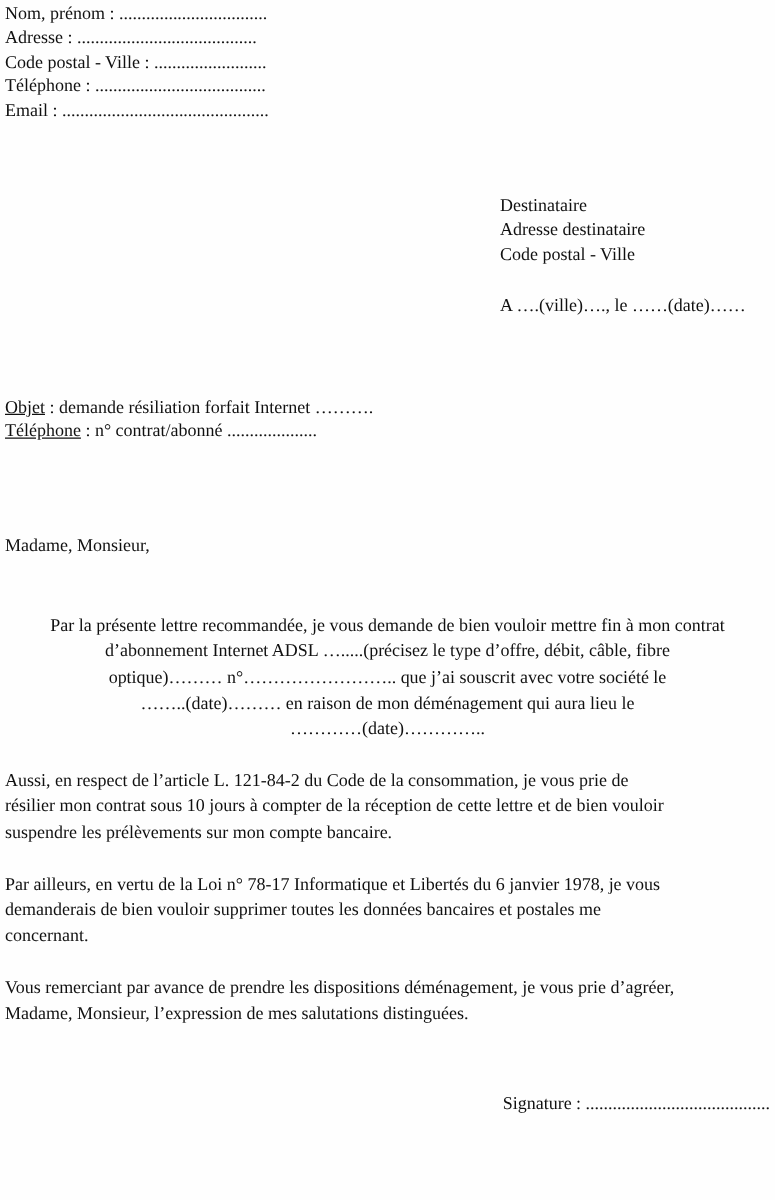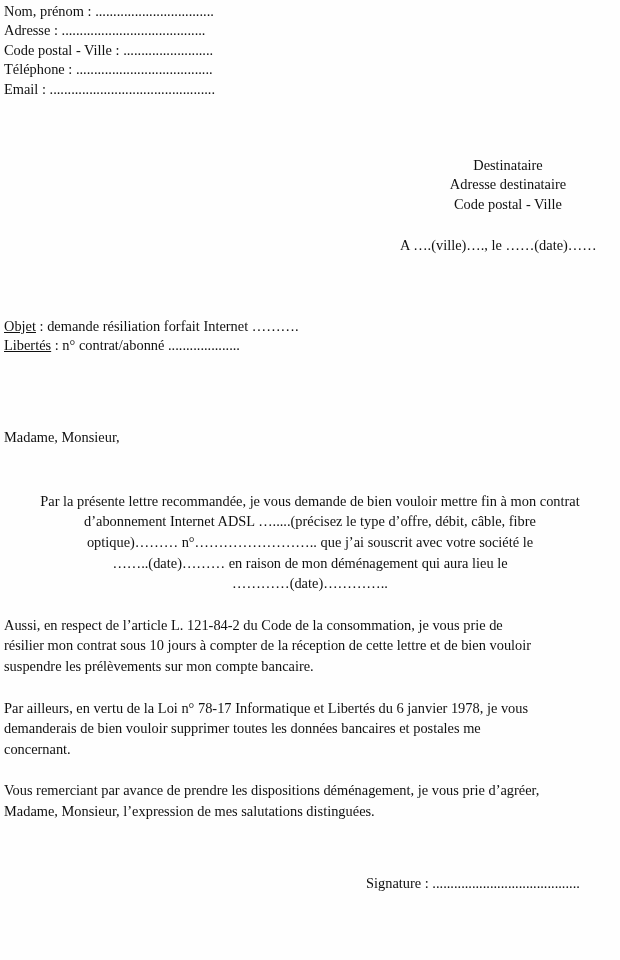--- a/index.html
+++ b/index.html
@@ -30,21 +30,20 @@
     white-space: pre-wrap;
   }
 
   
   .sender { margin-bottom: 0; }
 
   
   .recipient {
     margin-left: 396px;
     margin-top: 57px;
-    text-align: center;
   }
   .datecity {
     margin-left: 396px;
     margin-top: 22px;
   }
 
   
   .subject {
     margin-top: 61px;
   }
@@ -57,20 +56,21 @@
     font-size: 14.4px;
     line-height: 20.6px;
     white-space: pre-wrap;
     max-width: 616px;
   }
   .para.first { margin-top: 43px; text-align: center; }
 
   .signature {
     margin-top: 52px;
     margin-left: 362px;
+    text-align: right;
   }
 </style>
 </head>
 <body>
 
 <div class="page">
   <div class="doc">
 
     <div class="sender">
       <div class="line">Nom, prénom : .................................</div>
@@ -83,21 +83,21 @@
     <div class="recipient">
       <div class="line">Destinataire</div>
       <div class="line">Adresse destinataire</div>
       <div class="line">Code postal - Ville</div>
     </div>
 
     <div class="datecity line">A ….(ville)…., le ……(date)……</div>
 
     <div class="subject">
       <div class="line"><span class="u">Objet</span><span> : demande résiliation forfait Internet ……….</span></div>
-      <div class="line"><span class="u">Libertés</span><span> : n° contrat/abonné ....................</span></div>
+      <div class="line"><span class="u">Téléphone</span><span> : n° contrat/abonné ....................</span></div>
     </div>
 
     <div class="salutation line">Madame, Monsieur,</div>
 
     <div class="para first">Par la présente lettre recommandée, je vous demande de bien vouloir mettre fin à mon contrat
 d’abonnement Internet ADSL ….....(précisez le type d’offre, débit, câble, fibre
 optique)……… n°…………………….. que j’ai souscrit avec votre société le
 ……..(date)……… en raison de mon déménagement qui aura lieu le
 …………(date)…………..</div>
     <div class="para">Aussi, en respect de l’article L. 121-84-2 du Code de la consommation, je vous prie de

